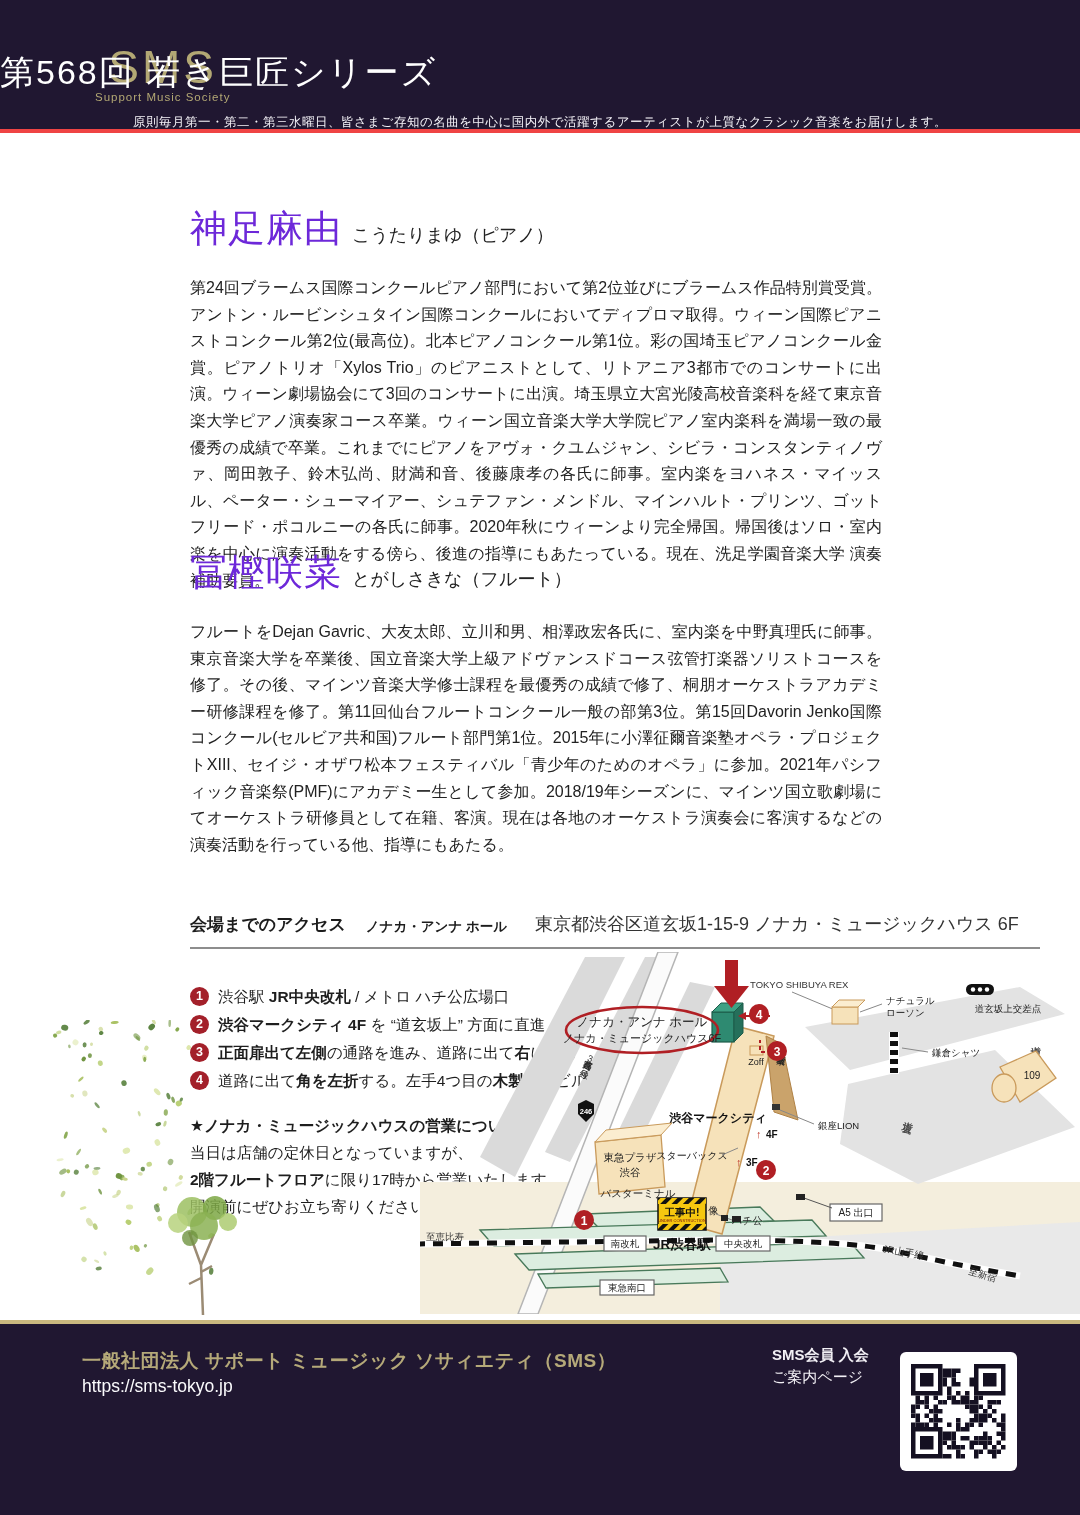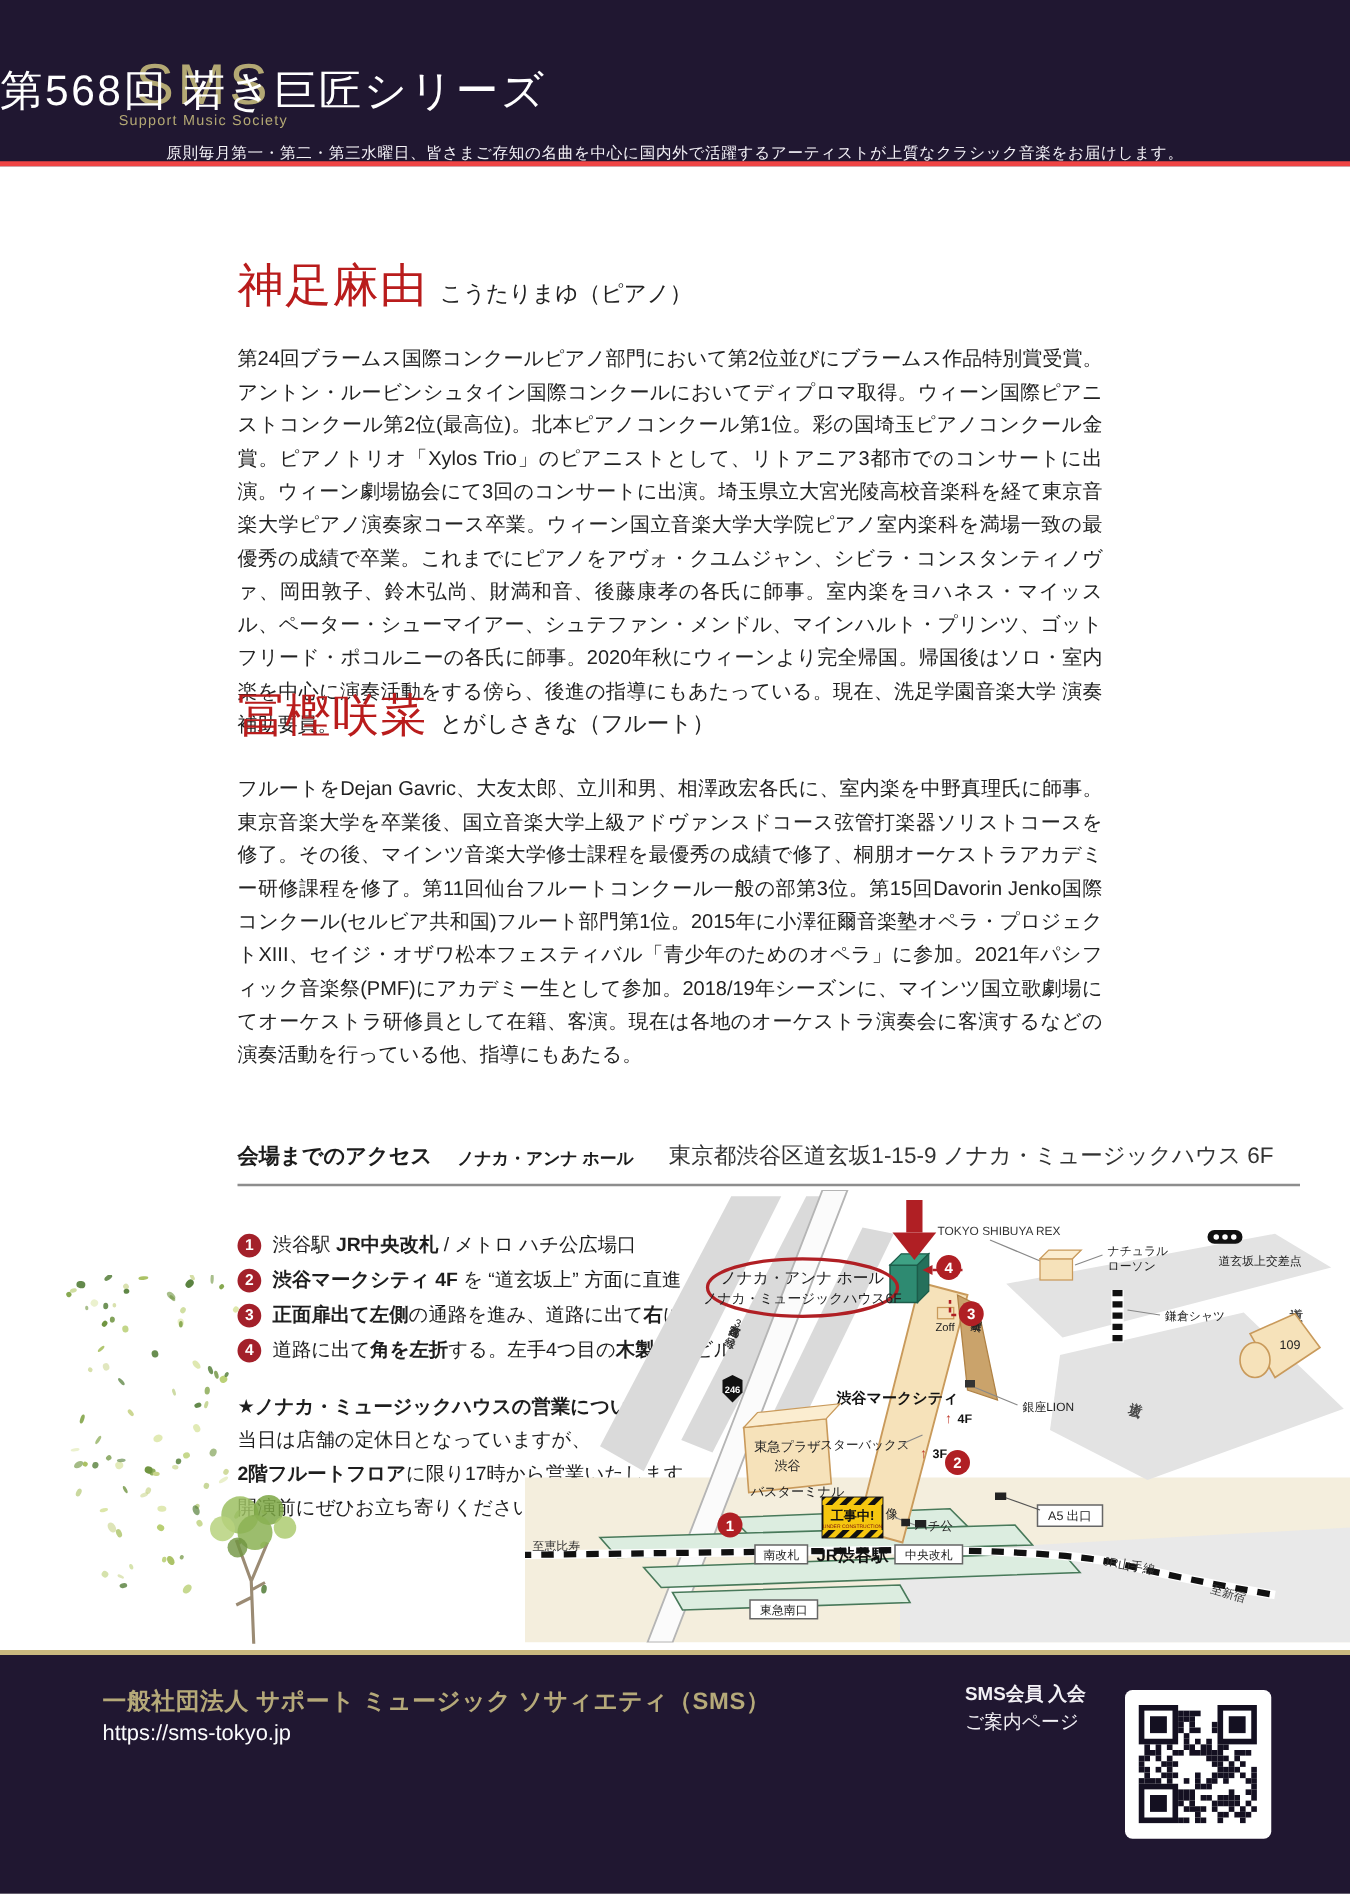--- a/index.html
+++ b/index.html
@@ -11,21 +11,21 @@
   .logo{position:absolute;left:95px;top:44px;color:#b3a874;text-align:center;}
   .logo-text{font-size:46px;line-height:46px;letter-spacing:3px;}
   .logo-sub{font-size:11.5px;letter-spacing:1px;margin-top:1px;}
   .header-title{position:absolute;left:0;right:12px;top:50px;text-align:left;color:#ffffff;
                 font-size:34px;letter-spacing:2px;}
   .header-sub{position:absolute;left:0;right:0;top:101px;text-align:center;color:#f5f3f8;
               font-size:12.5px;letter-spacing:.5px;margin-top:13px;}
   
   .bio{position:absolute;left:190px;width:692px;}
   .bio-name-row{display:flex;align-items:baseline;}
-  .bio-name{font-size:37px;letter-spacing:1px;color:#b91c1c;}
+  .bio-name{font-size:37px;letter-spacing:1px;color:#6d28d9;}
   .bio-furi{font-size:18px;margin-left:10px;color:#222;}
   .bio-text{margin-top:21px;font-size:16px;line-height:26.6px;text-align:justify;color:#222;}
   
   .access-head{position:absolute;left:190px;top:912px;width:850px;}
   .access-head-row{display:flex;align-items:flex-end;}
   .access-title{font-size:17px;font-weight:bold;color:#1c1c1c;}
   .access-venue{font-size:13.5px;font-weight:bold;margin-left:20px;color:#1c1c1c;}
   .access-addr{font-size:18px;margin-left:28px;color:#333;}
   .access-rule{margin-top:11px;border:0;border-top:2px solid #8d8d8d;width:850px;}
   .directions{position:absolute;left:190px;top:986px;width:420px;}

